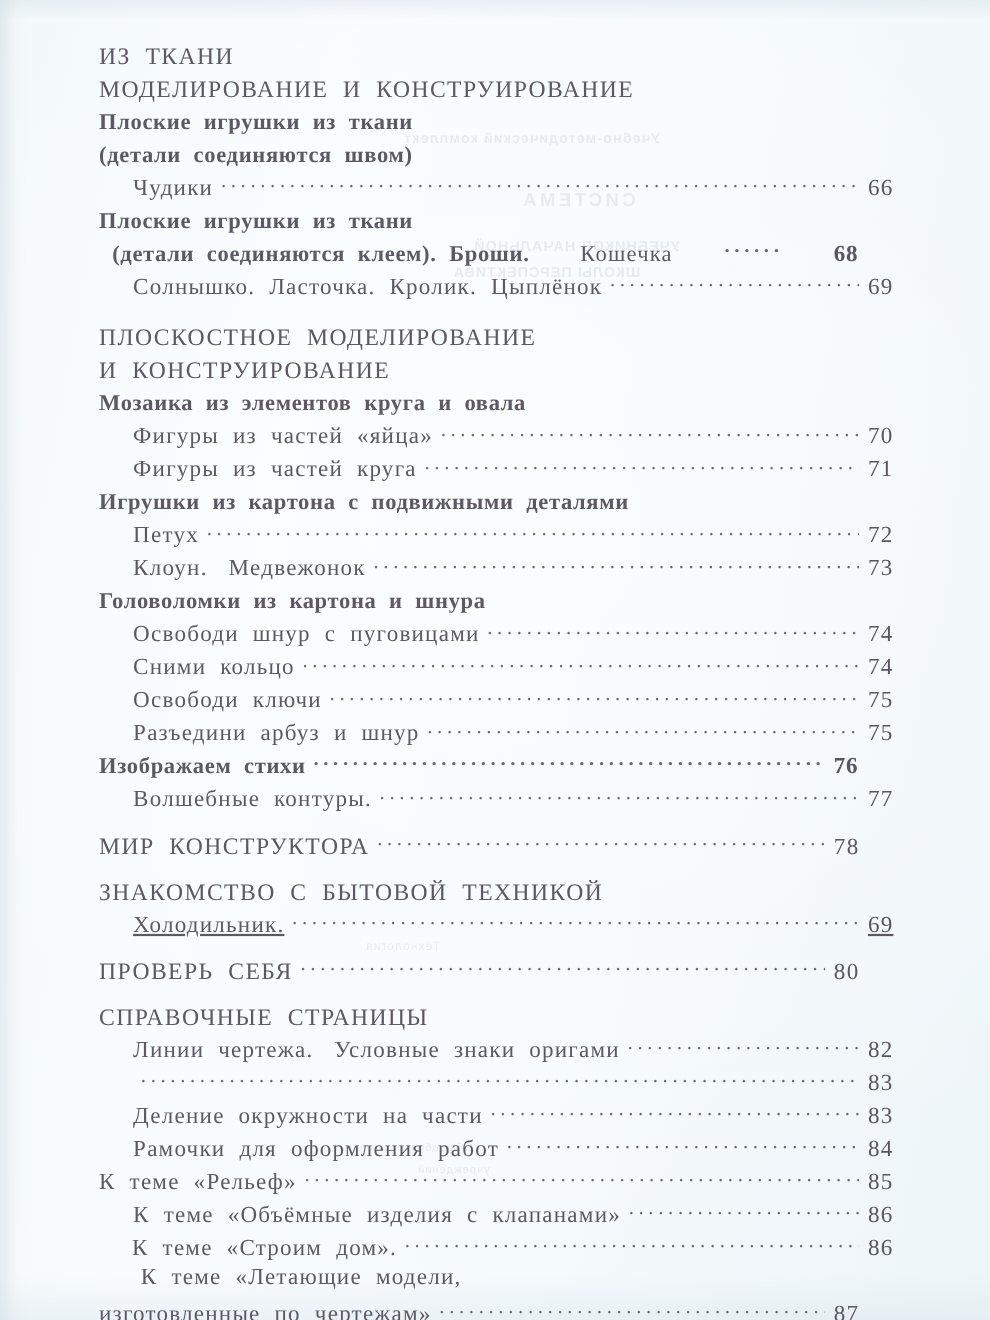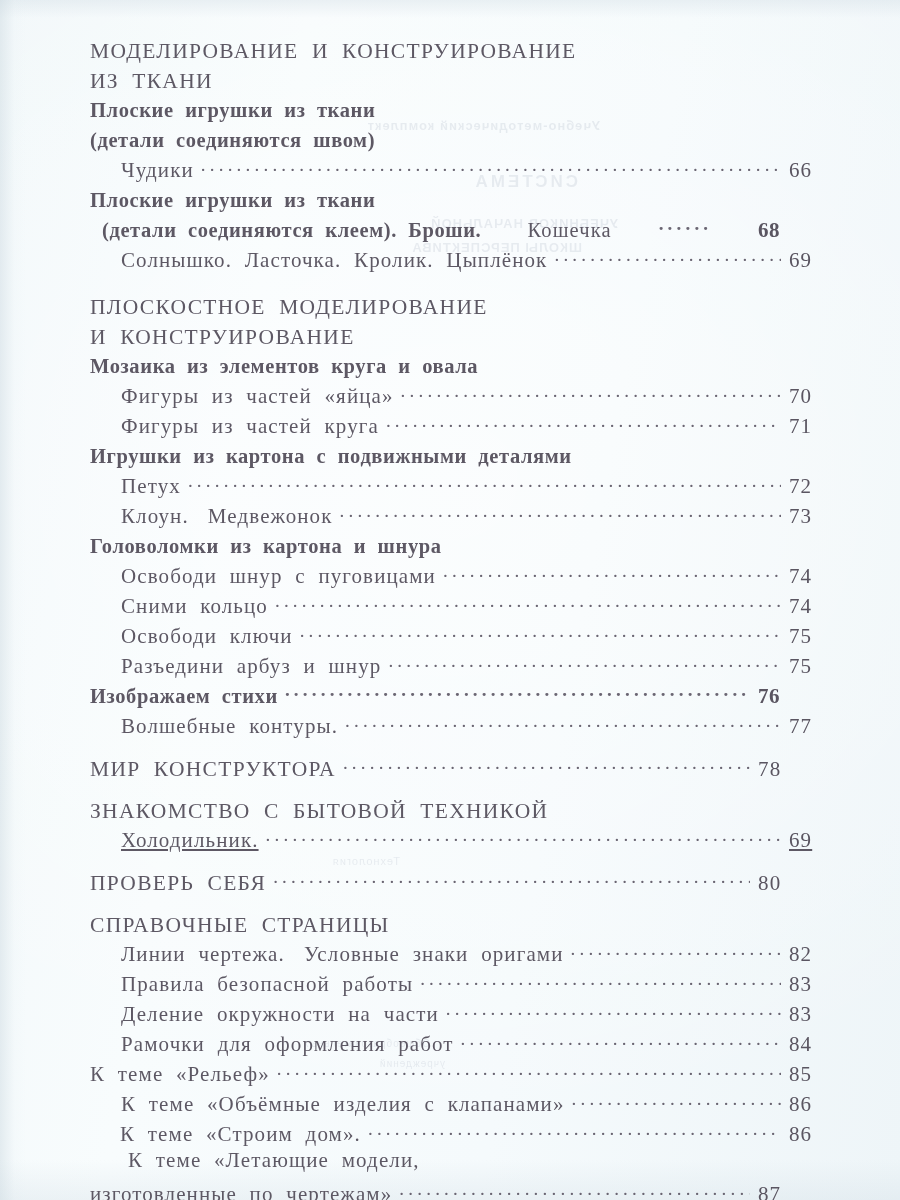--- a/index.html
+++ b/index.html
@@ -128,26 +128,26 @@
   <div class="bl b2">СИСТЕМА</div>
   <div class="bl b3">УЧЕБНИКОВ НАЧАЛЬНОЙ</div>
   <div class="bl b4">ШКОЛЫ ПЕРСПЕКТИВА</div>
   <div class="bl b5">Технология</div>
   <div class="bl b6">Общеобразовательных</div>
   <div class="bl b7">учреждений</div>
 </div>
 
 <div id="toc">
     <div class="row caps" style="height: 30px; margin-left: 0px;">
+      <span class="txt">ИЗ  ТКАНИ</span>
+      <span class="lead none"></span>
+      <span class="pg empty" style="margin-right: 0px;"></span>
+    </div>
+    <div class="row caps" style="height: 30px; margin-left: 0px;">
       <span class="txt">МОДЕЛИРОВАНИЕ  И  КОНСТРУИРОВАНИЕ</span>
-      <span class="lead none"></span>
-      <span class="pg empty" style="margin-right: 0px;"></span>
-    </div>
-    <div class="row caps" style="height: 30px; margin-left: 0px;">
-      <span class="txt">ИЗ  ТКАНИ</span>
       <span class="lead none"></span>
       <span class="pg empty" style="margin-right: 0px;"></span>
     </div>
     <div class="row bold" style="height: 30px; margin-left: 0px;">
       <span class="txt">Плоские  игрушки  из  ткани</span>
       <span class="lead none"></span>
       <span class="pg empty" style="margin-right: 0px;"></span>
     </div>
     <div class="row bold" style="height: 30px; margin-left: 0px;">
       <span class="txt">(детали  соединяются  швом)</span>
@@ -279,21 +279,20 @@
       <span class="txt">СПРАВОЧНЫЕ  СТРАНИЦЫ</span>
       <span class="lead none"></span>
       <span class="pg empty" style="margin-right: 0px;"></span>
     </div>
     <div class="row plain" style="height: 30px; margin-left: 31px;">
       <span class="txt">Линии  чертежа.   Условные  знаки  оригами</span>
       <span class="lead"></span>
       <span class="pg" style="margin-right: -31px;">82</span>
     </div>
     <div class="row plain" style="height: 30px; margin-left: 31px;">
-      <span class="txt">Правила  безопасной  работы</span>
       <span class="lead"></span>
       <span class="pg" style="margin-right: -31px;">83</span>
     </div>
     <div class="row plain" style="height: 30px; margin-left: 31px;">
       <span class="txt">Деление  окружности  на  части</span>
       <span class="lead"></span>
       <span class="pg" style="margin-right: -31px;">83</span>
     </div>
     <div class="row plain" style="height: 30px; margin-left: 31px;">
       <span class="txt">Рамочки  для  оформления  работ</span>

